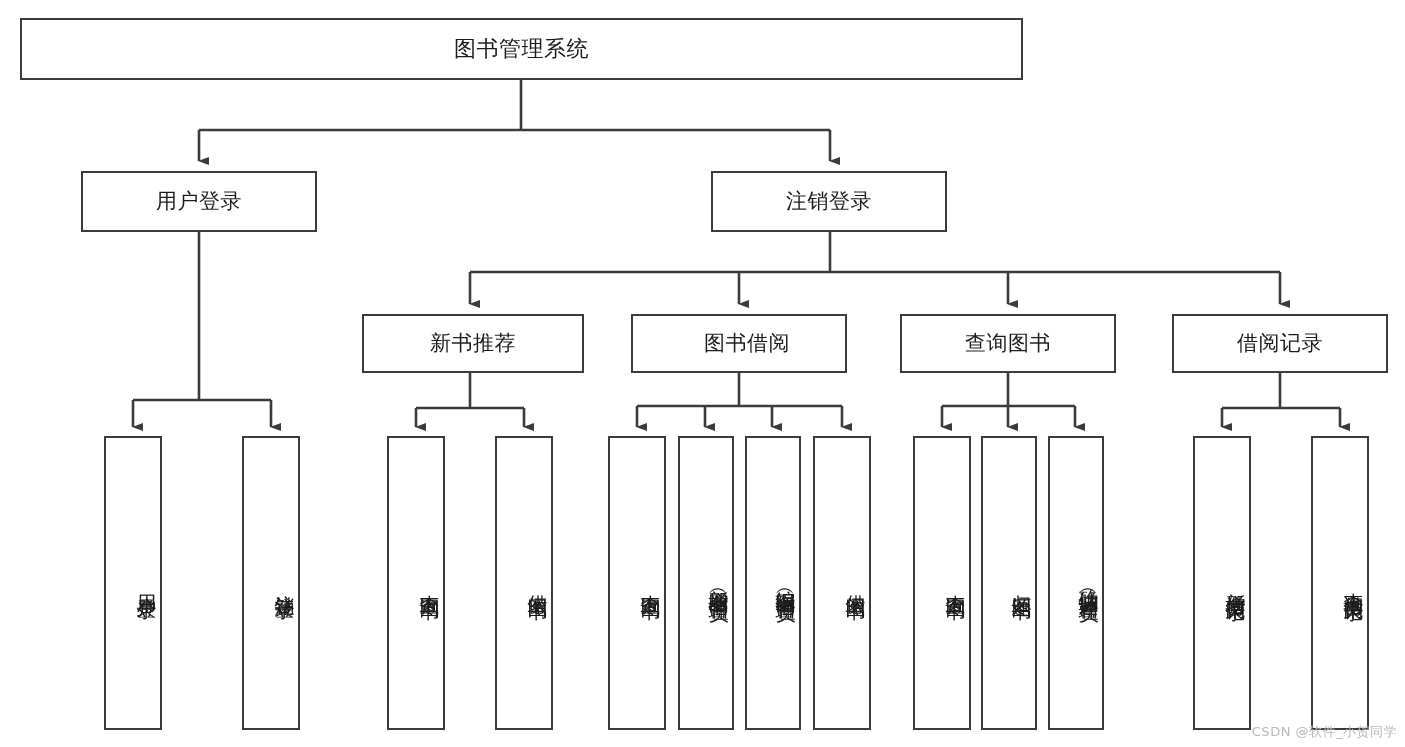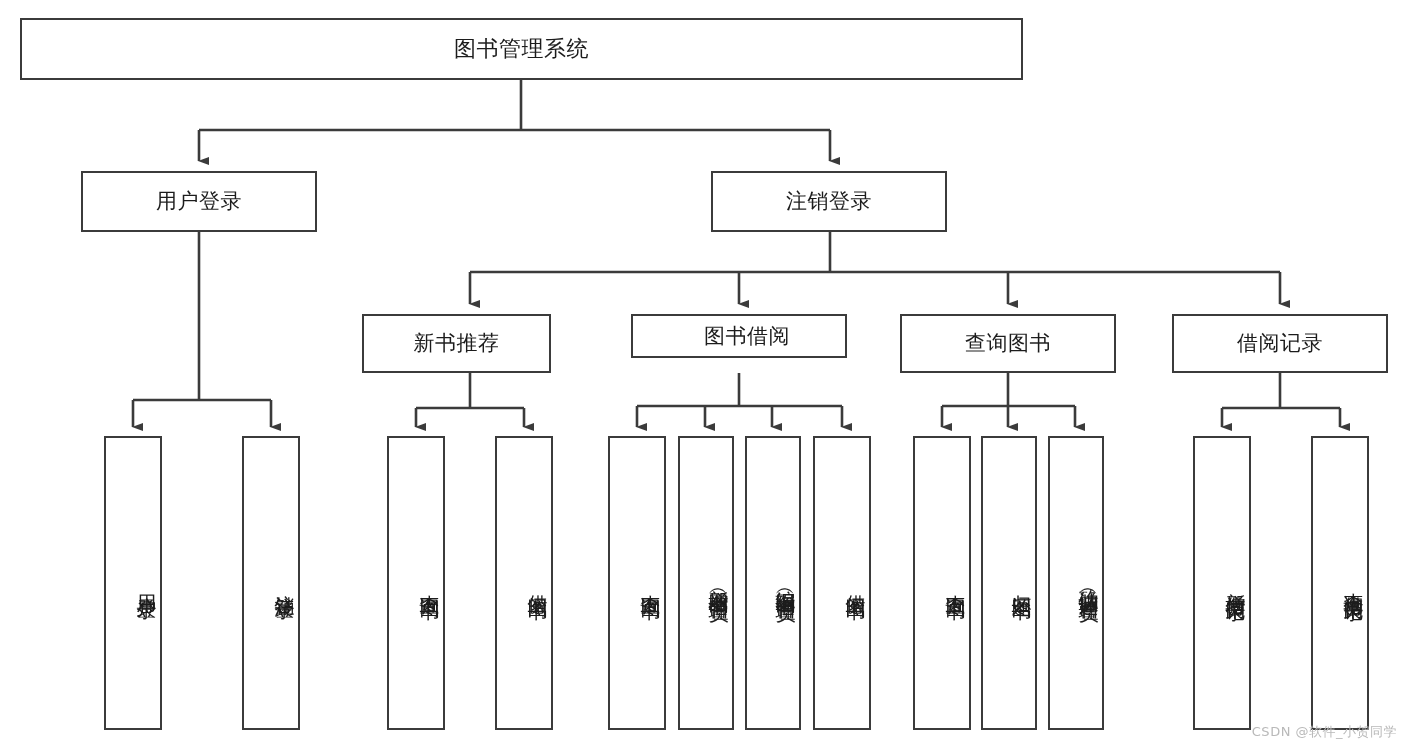--- a/index.html
+++ b/index.html
@@ -123,22 +123,22 @@
       <path d="M1222,408 L1222,427" marker-end="url(#arrow)"></path>
       <path d="M1340,408 L1340,427" marker-end="url(#arrow)"></path>
     </g>
   </svg>
 
   <div class="node node-h node-root" style="left:20px; top:11px; width:1003px; height:62px;margin-top:7px;">图书管理系统</div>
 
   <div class="node node-h" style="left:81px; top:171px; width:236px; height:61px;">用户登录</div>
   <div class="node node-h" style="left:711px; top:171px; width:236px; height:61px;">注销登录</div>
 
-  <div class="node node-h" style="left:362px; top:314px; width:189px; height:59px;">新书推荐</div>
-  <div class="node node-h" style="left:631px; top:314px; width:216px; height:44px;padding-left:16px;">图书借阅</div>
+  <div class="node node-h" style="left:362px; top:314px; width:222px; height:59px;">新书推荐</div>
+  <div class="node node-h" style="left:631px; top:314px; width:216px; height:59px;padding-left:16px;">图书借阅</div>
   <div class="node node-h" style="left:900px; top:314px; width:216px; height:59px;">查询图书</div>
   <div class="node node-h" style="left:1172px; top:314px; width:216px; height:59px;">借阅记录</div>
 
   <div class="node node-v" style="left:104px; top:436px; width:58px; height:294px;">用户登录</div>
   <div class="node node-v" style="left:242px; top:436px; width:58px; height:294px;">注销登录</div>
 
   <div class="node node-v" style="left:387px; top:436px; width:58px; height:294px;">查询图书</div>
   <div class="node node-v" style="left:495px; top:436px; width:58px; height:294px;">借阅图书</div>
 
   <div class="node node-v" style="left:608px; top:436px; width:58px; height:294px;">查询图书</div>

